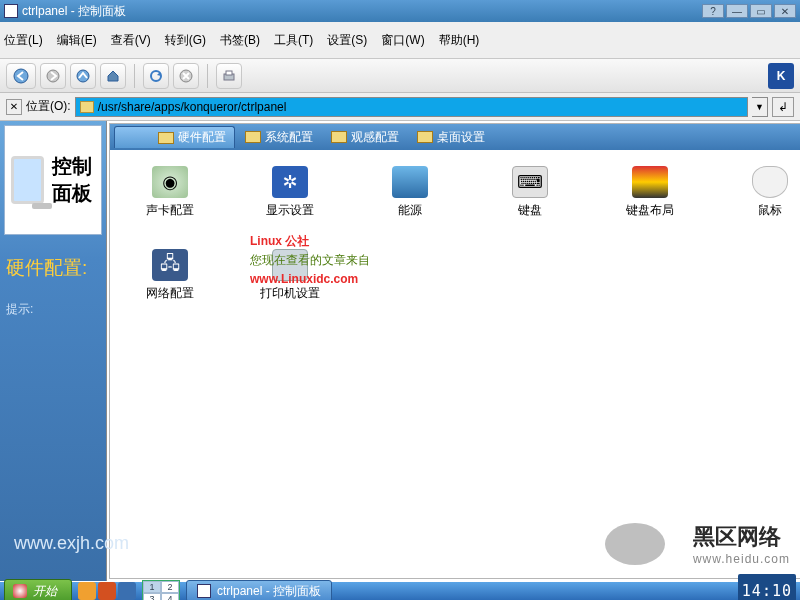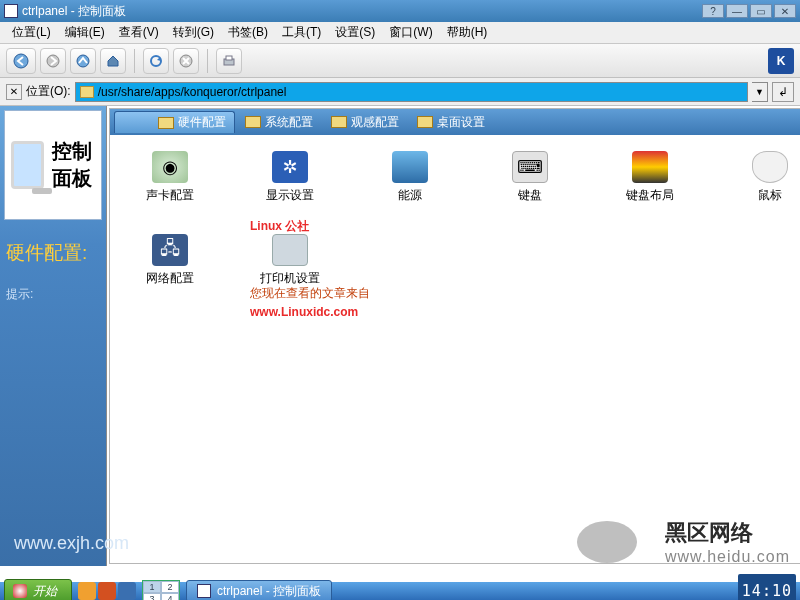--- a/index.html
+++ b/index.html
@@ -3,21 +3,21 @@
 <meta charset="utf-8">
 <style>
 * { margin: 0; padding: 0; box-sizing: border-box; font-family: "Microsoft YaHei", sans-serif; font-size: 12px; }
 body { width: 800px; height: 600px; background: #fff; overflow: hidden; position: relative; }
 
 .titlebar { height: 22px; background: linear-gradient(#5a9bd4,#3b7db5); display: flex; align-items: center; padding: 0 4px; color: #fff; }
 .titlebar .icon { width: 14px; height: 14px; background: #fff; border: 1px solid #336; margin-right: 4px; }
 .titlebar .spacer { flex: 1; }
 .winbtn { width: 22px; height: 14px; background: #b5cde3; border: 1px solid #6a8bb0; margin-left: 2px; display: flex; align-items: center; justify-content: center; color: #345; font-size: 10px; }
 
-.menubar { height: 22px; background: #efefef; border-bottom: 1px solid #c8c8c8; display: flex; align-items: center; padding: 0 12px; }
+.menubar { height: 37px; background: #efefef; border-bottom: 1px solid #c8c8c8; display: flex; align-items: center; padding: 0 4px; }
 .menubar span { margin-right: 14px; cursor: default; }
 
 .toolbar { height: 34px; background: linear-gradient(#f9f9f9,#e3e3e3); border-bottom: 1px solid #c0c0c0; display: flex; align-items: center; padding: 0 6px; gap: 4px; }
 .tbtn { width: 26px; height: 26px; border: 1px solid #c8c8c8; border-radius: 4px; background: linear-gradient(#fff,#e5e5e5); display: flex; align-items: center; justify-content: center; }
 .tbtn.big { width: 30px; }
 .tsep { width: 1px; height: 24px; background: #c0c0c0; margin: 0 4px; }
 .klogo { margin-left: auto; width: 26px; height: 26px; background: #1e4e9e; border-radius: 3px; color: #fff; display: flex; align-items: center; justify-content: center; font-weight: bold; }
 
 .addrbar { height: 28px; background: #efefef; border-bottom: 1px solid #c0c0c0; display: flex; align-items: center; padding: 0 6px; gap: 4px; }
 .addrbar .x { width: 16px; height: 16px; border: 1px solid #999; display: flex; align-items: center; justify-content: center; font-size: 10px; }
@@ -53,26 +53,26 @@
 .i-display { background: #2b5fb6; color:#fff; }
 .i-power { background: linear-gradient(#6db7e8,#2d6ca6); }
 .i-keyboard { background: #e3e3e3; border:1px solid #aaa; }
 .i-layout { background: linear-gradient(#d33,#fc0 50%,#333); }
 .i-mouse { background: #f2f2f2; border:1px solid #bbb; border-radius: 40% 40% 50% 50%; }
 .i-network { background: #3a5a8b; color:#fff; }
 .i-printer { background: #cfd8df; border:1px solid #9aa; }
 
 .watermark { position: absolute; left: 140px; top: 82px; color: #e92b2b; font-size: 14px; line-height: 1.6; }
 .watermark .l1 { font-weight: bold; }
-.watermark .l2 { color: #c2410c; margin-top: 48px; }
+.watermark .l2 { color: #4d7c0f; }
 
 .bottomwm { position: absolute; right: 10px; bottom: 34px; display: flex; align-items: center; gap: 28px; }
 .bottomwm .bubble { width: 60px; height: 42px; background: #bfbfbf; border-radius: 50%; position: relative; }
 .bottomwm .txt1 { font-size: 22px; font-weight: bold; color: #2b2b2b; }
-.bottomwm .txt2 { font-size: 16px; color: #888; letter-spacing: 1px; }
+.bottomwm .txt2 { font-size: 12px; color: #888; letter-spacing: 1px; }
 
 .taskbar { position: absolute; bottom: 0; left: 0; right: 0; height: 18px; background: linear-gradient(#5aa4e6,#2d6db8); display: flex; align-items: center; padding: 0 4px; gap: 6px; color: #fff; }
 .startbtn { height: 24px; padding: 0 14px 0 8px; background: linear-gradient(#7cc24a,#4a9a2a); border-radius: 3px; display: flex; align-items: center; gap: 6px; font-style: italic; font-size: 15px; border:1px solid #2f6d17; }
 .startgem { width: 14px; height: 14px; background: radial-gradient(#fff,#cf3030); border-radius: 3px; }
 .qlaunch { display: flex; gap: 2px; }
 .qlaunch div { width: 18px; height: 18px; border-radius: 3px; }
 .desks { width: 38px; height: 22px; background: #eef3f8; border: 1px solid #3a6; display: grid; grid-template-columns: 1fr 1fr; grid-template-rows: 1fr 1fr; }
 .desks div { border: 1px solid #a5bcd4; font-size: 9px; display:flex; align-items:center; justify-content:center; color:#345; background:#fff; }
 .desks div.active { background:#bcd4ea; }
 .taskbtn { height: 22px; padding: 0 10px; background: linear-gradient(#7db7e9,#4b8bcf); border: 1px solid #2a5d99; border-radius: 3px; display: flex; align-items: center; gap: 6px; font-size: 12px; }

